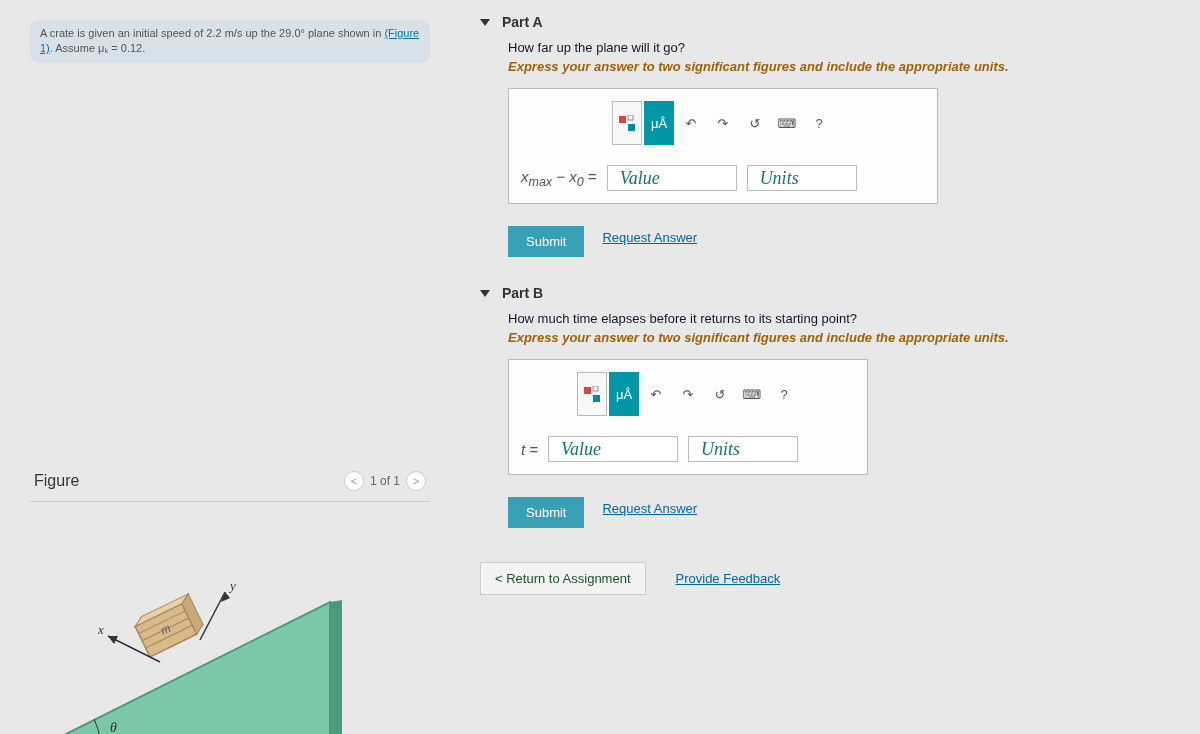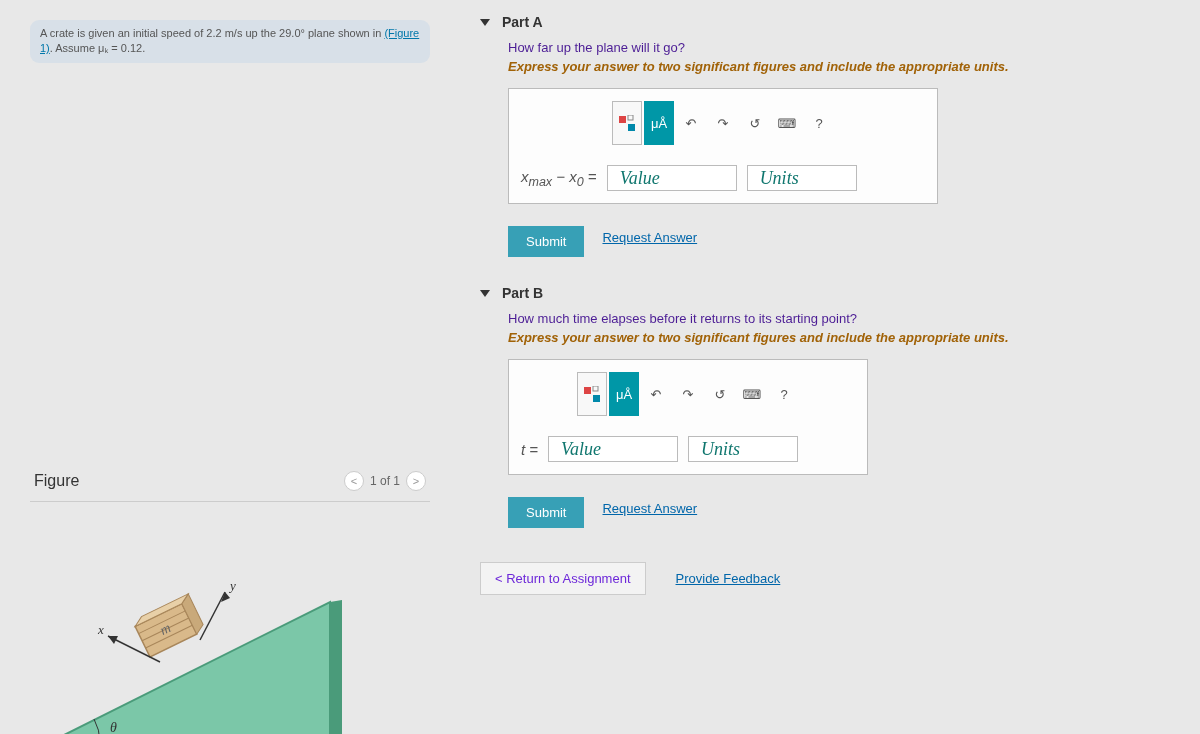--- a/index.html
+++ b/index.html
@@ -63,21 +63,21 @@
     align-items: center;
     gap: 12px;
     padding: 4px 0 10px 0;
   }
   .caret {
     width:0; height:0; border-left:5px solid transparent; border-right:5px solid transparent;
     border-top:7px solid #333;
   }
   .part-header h4 { font-size: 14px; font-weight: bold; }
   .part-body { padding-left: 28px; padding-bottom: 24px; }
-  .prompt { font-size: 13px; margin-bottom: 4px; color:#4c1d95; }
+  .prompt { font-size: 13px; margin-bottom: 4px; color:#0f172a; }
   .instruct { font-size: 13px; font-weight: bold; color:#a16207; margin-bottom: 14px; font-style: italic; }
   .answer-box {
     border: 1px solid #bbb;
     background: #fdfdfd;
     padding: 12px;
     display: inline-block;
   }
   .toolbar {
     display: flex;
     gap: 2px;
@@ -122,21 +122,21 @@
     font-size: 13px;
     cursor:pointer;
     margin-top:8px;
   }
   .req-link { color:#0066aa; text-decoration: underline; font-size:13px; cursor:pointer; }
   .footer-row {
     margin-top: 10px; display:flex; align-items:center; gap:30px; padding-left:0;
   }
   .ret-btn {
     background:#f3f3f3; border:1px solid #ccc;
-    padding:8px 14px; font-size:13px; color:#6d28d9; cursor:pointer;
+    padding:8px 14px; font-size:13px; color:#14532d; cursor:pointer;
   }
   .feed-link { color:#0066aa; text-decoration: underline; font-size:13px; cursor:pointer; }
   .ab-wide { width: 430px; }
   .ab-narrow { width: 360px; }
 </style>
 </head>
 <body>
 
 <div class="left-col">
   <div class="problem-text">

